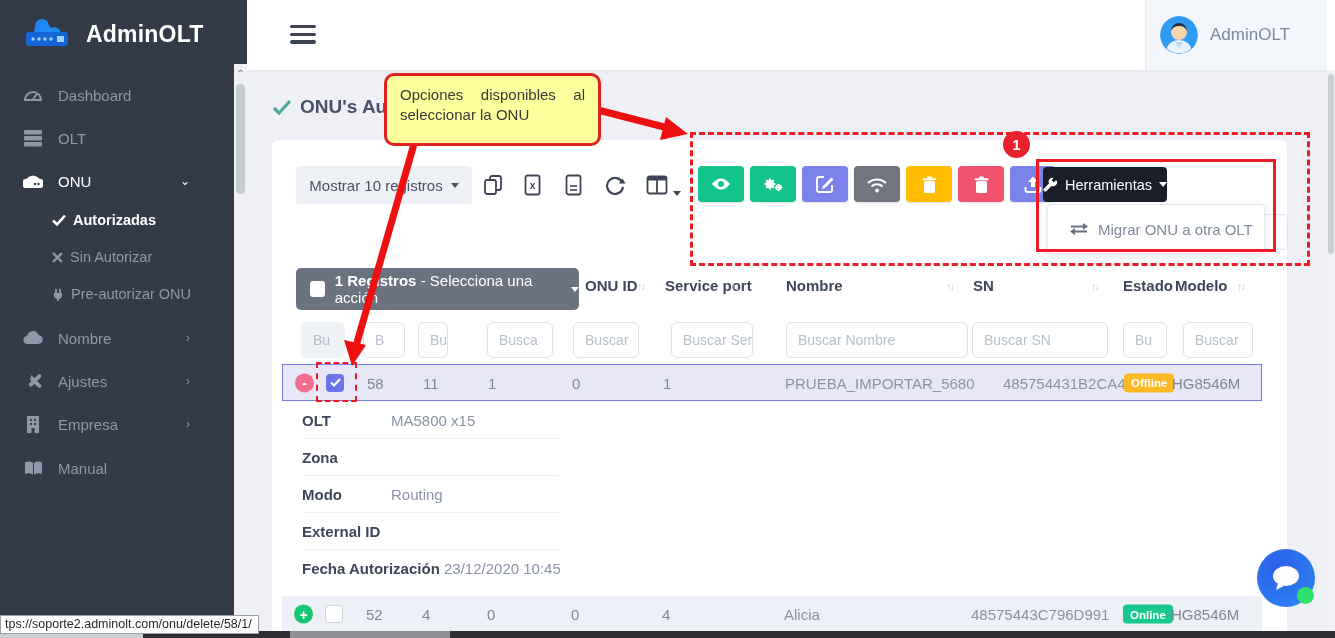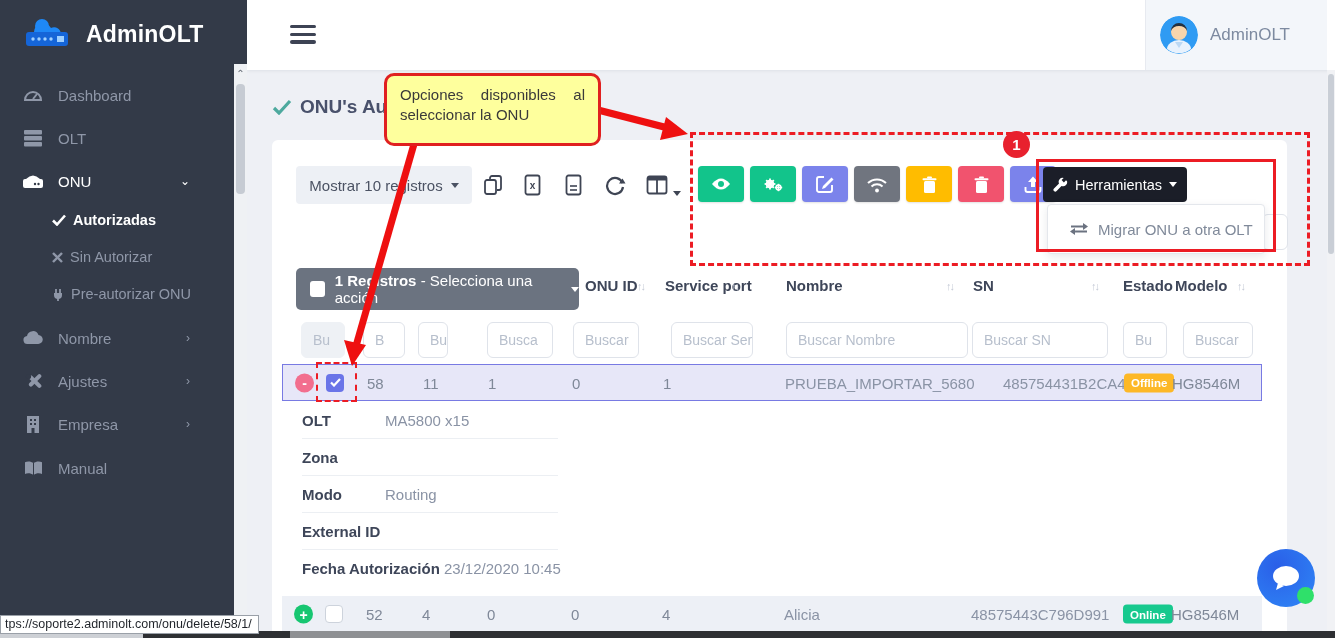--- a/index.html
+++ b/index.html
@@ -42,21 +42,21 @@
   .tb-icon { top:174px; width:22px; height:22px; color:#3f4554; cursor:pointer; z-index:2; display:flex; align-items:center; }
 
   
   .dash-box { left:690px; top:132px; width:620px; height:134px; border:3px dashed #ec1c24; z-index:8; pointer-events:none; }
   .red-box { left:1036px; top:159px; width:240px; height:93px; border:3px solid #ec1c24; z-index:11; pointer-events:none; }
   .cb-dash { left:316px; top:362px; width:41px; height:40px; border:2.5px dashed #ec1c24; z-index:8; pointer-events:none; }
   .badge-1 { left:1003px; top:131px; width:27px; height:27px; border-radius:50%; background:#e8212e; color:#fff; font-size:15px; font-weight:bold; display:flex; align-items:center; justify-content:center; z-index:9; }
 
   
   .abtn { top:166px; width:46px; height:36px; border-radius:4px; display:flex; align-items:center; justify-content:center; cursor:pointer; z-index:2; box-shadow:0 1px 2px rgba(0,0,0,.12); }
-  .tools-btn { left:1043px; top:167px; width:144px; height:35px; background:#1b1e28; border-radius:4px; color:#fff; font-size:14.5px; display:flex; align-items:center; justify-content:center; gap:7px; cursor:pointer; z-index:10; }
+  .tools-btn { left:1043px; top:167px; width:124px; height:35px; background:#1b1e28; border-radius:4px; color:#fff; font-size:14.5px; display:flex; align-items:center; justify-content:center; gap:7px; cursor:pointer; z-index:10; }
   .tools-menu { left:1047px; top:204px; width:218px; height:50px; background:#fff; border:1px solid #e4e7ec; border-radius:4px; box-shadow:0 3px 8px rgba(30,40,60,.10); z-index:10; display:flex; align-items:center; }
   .tools-menu .mi { display:flex; align-items:center; gap:10px; margin-left:22px; color:#808a9a; font-size:15px; cursor:pointer; }
   .hidden-input { left:1262px; top:214px; width:26px; height:36px; background:#fff; border:1px solid #dfe3ea; border-radius:6px; z-index:9; }
 
   
   .sel-pill { left:296px; top:268px; width:283px; height:42px; background:#6b7380; border-radius:5px; display:flex; align-items:center; gap:10px; padding-left:14px; color:#fff; font-size:15px; z-index:3; cursor:pointer; }
   .sel-pill .cb { width:16px; height:16px; background:#fff; border-radius:3px; }
   .th { top:277px; color:#3e4659; font-size:15px; font-weight:bold; z-index:2; cursor:pointer; }
   .sort { top:280px; color:#c4cad6; font-size:11px; letter-spacing:-2px; z-index:2; }
   .hdr-line { left:284px; top:310px; width:991px; height:1px; background:#e9ecf2; }
@@ -74,21 +74,21 @@
   .circ { position:absolute; top:50%; transform:translateY(-50%); width:19px; height:19px; border-radius:50%; color:#fff; font-size:14px; font-weight:bold; display:flex; align-items:center; justify-content:center; cursor:pointer; line-height:1; }
   .ckb { position:absolute; top:50%; transform:translateY(-50%); width:18px; height:18px; border-radius:4px; cursor:pointer; }
   .ckb.on { background:#6a74e8; display:flex; align-items:center; justify-content:center; }
   .ckb.off { background:#fff; border:1.5px solid #cdd3dc; }
   .badge { position:absolute; top:50%; transform:translateY(-50%); height:19px; border-radius:4px; color:#fff; font-size:11.5px; font-weight:bold; display:flex; align-items:center; justify-content:center; padding:0 7px; }
 
   
   .det { left:284px; top:402px; width:700px; z-index:2; }
   .det-row { position:relative; height:37px; display:flex; align-items:center; }
   .det-row .lab { position:absolute; left:18px; color:#3e4659; font-size:15px; font-weight:bold; white-space:nowrap; }
-  .det-row .val { position:absolute; left:101px; color:#8a93a5; font-size:15px; white-space:nowrap; }
+  .det-row .val { position:absolute; left:107px; color:#8a93a5; font-size:15px; white-space:nowrap; }
   .det-row .val2 { position:absolute; left:160px; color:#8a93a5; font-size:15px; white-space:nowrap; }
   .det-row .dl { position:absolute; left:18px; bottom:0; width:256px; height:1px; background:#eceff3; }
 
   
   .note { left:384px; top:73px; width:217px; height:73px; background:#feff9d; border:3px solid #e02020; border-radius:10px; padding:9px 13px; color:#3a3a3a; font-size:15px; line-height:1.35; text-align:justify; z-index:12; }
   .arrows { left:0; top:0; width:1335px; height:638px; z-index:11; pointer-events:none; }
 
   
   .chat { left:1257px; top:549px; width:58px; height:58px; border-radius:50%; background:radial-gradient(circle at 35% 30%, #2a5fe8, #2f87f6); z-index:13; cursor:pointer; display:flex; align-items:center; justify-content:center; }
   .chat .dot { position:absolute; right:1px; bottom:3px; width:17px; height:17px; border-radius:50%; background:#2fe06a; }

